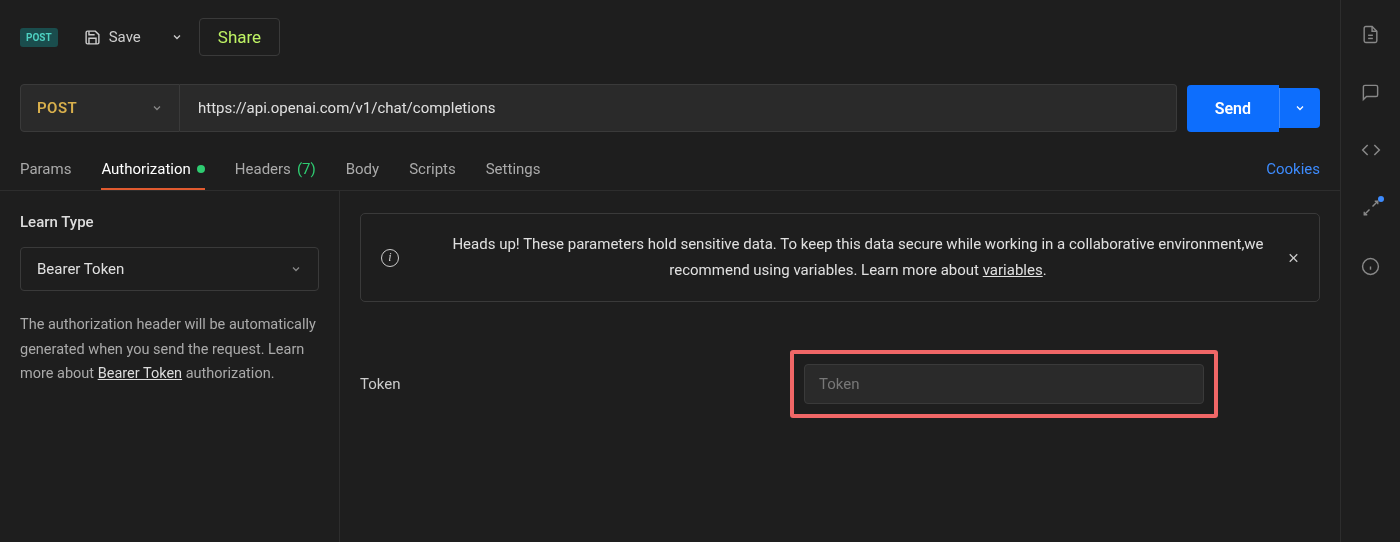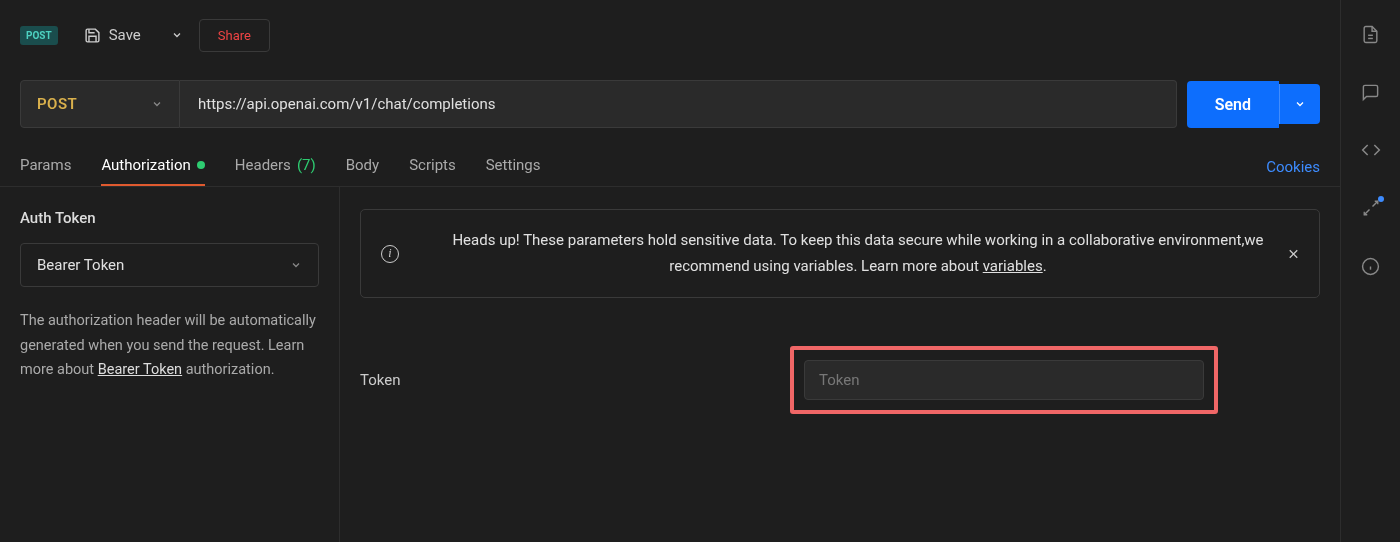--- a/index.html
+++ b/index.html
@@ -11,34 +11,34 @@
     
     .header { display: flex; align-items: center; padding: 18px 20px; gap: 12px; }
     .http-badge { background: #1a4d4d; color: #4dd0c0; padding: 4px 6px; border-radius: 3px; font-size: 10px; font-weight: bold; display: flex; align-items: center; justify-content: center; }
     .breadcrumb { display: flex; align-items: center; gap: 10px; flex: 1; }
     .breadcrumb-item { color: #888; font-size: 15px; }
     .breadcrumb-sep { color: #666; }
     .breadcrumb-current { color: #f0f0f0; font-size: 15px; font-weight: 500; }
     .header-actions { display: flex; align-items: center; gap: 6px; }
     .save-btn { display: flex; align-items: center; gap: 8px; padding: 8px 14px; border-radius: 4px; color: #ccc; cursor: pointer; font-size: 15px; }
     .save-chevron { padding: 8px 10px; color: #ccc; cursor: pointer; }
-    .share-btn { border: 1px solid #3a3a3a; padding: 8px 18px; border-radius: 4px; color: #ef4444; cursor: pointer; font-size: 13px; }
+    .share-btn { border: 1px solid #3a3a3a; padding: 8px 18px; border-radius: 4px; color: #bef264; cursor: pointer; font-size: 17px; }
     
     
     .url-bar { display: flex; gap: 10px; padding: 10px 20px 18px; }
     .method-select { display: flex; align-items: center; justify-content: space-between; background: #2a2a2a; border: 1px solid #3a3a3a; border-radius: 4px 0 0 4px; padding: 0 16px; width: 160px; cursor: pointer; }
     .method-label { color: #d9b04c; font-weight: 600; font-size: 15px; letter-spacing: 0.5px; }
     .url-input { flex: 1; background: #2a2a2a; border: 1px solid #3a3a3a; border-left: none; border-radius: 0 4px 4px 0; padding: 14px 18px; color: #e0e0e0; font-size: 15px; outline: none; }
     .url-group { display: flex; flex: 1; }
     .send-btn { display: flex; align-items: center; }
     .send-main { background: #0d6efd; color: #fff; padding: 14px 28px; font-weight: 600; font-size: 16px; border-radius: 4px 0 0 4px; cursor: pointer; }
     .send-chevron { background: #0d6efd; border-left: 1px solid rgba(255,255,255,0.22); padding: 14px 14px; border-radius: 0 4px 4px 0; cursor: pointer; color: #fff; }
     
     
-    .tabs { display: flex; align-items: flex-end; padding: 0 20px; gap: 30px; border-bottom: 1px solid #2d2d2d; position: relative; }
+    .tabs { display: flex; align-items: flex-start; padding: 0 20px; gap: 30px; border-bottom: 1px solid #2d2d2d; position: relative; }
     .tab { padding: 10px 0; color: #aaa; cursor: pointer; font-size: 15px; display: flex; align-items: center; gap: 6px; border-bottom: 2px solid transparent; }
     .tab.active { color: #fff; border-bottom: 2px solid #e05a2f; }
     .tab-dot { width: 8px; height: 8px; background: #2ecc71; border-radius: 50%; display: inline-block; }
     .tab-count { color: #2ecc71; }
     .cookies-link { margin-left: auto; color: #3d8bfd; cursor: pointer; padding: 10px 0; font-size: 15px; }
     
     
     .content { display: flex; flex: 1; }
     .sidebar-panel { width: 340px; padding: 22px 20px; border-right: 1px solid #2d2d2d; display: flex; flex-direction: column; gap: 16px; }
     .auth-type-label { color: #ddd; font-size: 15px; font-weight: 500; }
@@ -127,21 +127,21 @@
         <span class="tab-count">(7)</span>
       </div>
       <div class="tab">Body</div>
       <div class="tab">Scripts</div>
       <div class="tab">Settings</div>
       <div class="cookies-link">Cookies</div>
     </div>
 
     <div class="content">
       <div class="sidebar-panel">
-        <div class="auth-type-label">Auth Token</div>
+        <div class="auth-type-label">Learn Type</div>
         <div class="auth-type-select">
           <span class="auth-type-value">Bearer Token</span>
           <svg class="chevron-down" viewBox="0 0 24 24" fill="none" stroke="#888" stroke-width="2.5">
               <polyline points="6 9 12 15 18 9"></polyline>
             </svg>
         </div>
         <div class="auth-help-text">
           <span>The authorization header will be automatically generated when you send the request. Learn more about </span><span class="link">Bearer Token</span><span> authorization.</span>
         </div>
       </div>

